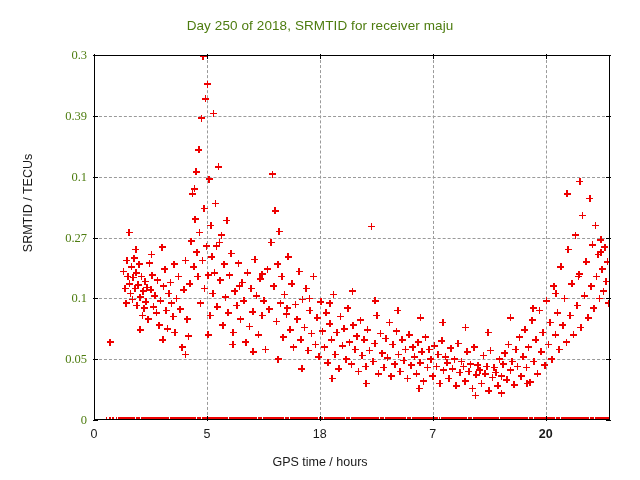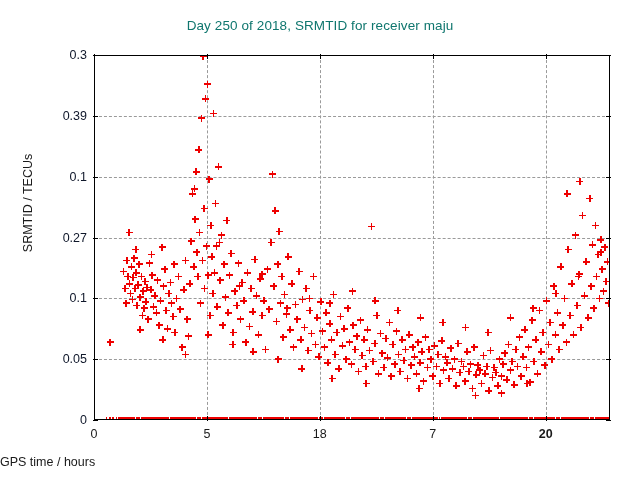--- a/index.html
+++ b/index.html
@@ -1,37 +1,37 @@
 <!DOCTYPE html>
 <html><head>
 <meta charset="utf-8">
 <style>
   html,body{margin:0;padding:0;background:#ffffff;}
   body{width:640px;height:480px;overflow:hidden;
        font-family:"Liberation Sans","DejaVu Sans",sans-serif;color:#000;}
   #root{position:relative;width:640px;height:480px;}
   #title{position:absolute;left:0;top:18px;width:640px;text-align:center;
-         font-size:13.5px;color:#0f766e;letter-spacing:0.1px;}
+         font-size:13.5px;color:#4d7c0f;letter-spacing:0.1px;}
   #ylabel{position:absolute;left:-52px;top:196px;width:160px;text-align:center;
           font-size:12.5px;color:#1a1a1a;transform:rotate(-90deg);}
-  #xlabel{position:absolute;left:0;top:455px;width:640px;text-align:left;
+  #xlabel{position:absolute;left:0;top:455px;width:640px;text-align:center;
           font-size:12.5px;color:#1a1a1a;}
   #plotwrap{position:absolute;left:94px;top:55px;width:516px;height:365px;}
   #frame{position:absolute;inset:0;border:1.4px solid #000;box-sizing:border-box;}
   .gridv,.gridh{position:absolute;background:transparent;}
   .gridv{top:0;bottom:0;width:0;border-left:1px dashed #9a9a9a;}
   .gridh{left:0;right:0;height:0;border-top:1px dashed #9a9a9a;}
   .tickx{position:absolute;bottom:-1px;width:0;height:5px;border-left:1.4px solid #000;}
   .tickx.top{top:-1px;bottom:auto;}
   .ticky{position:absolute;left:-1px;height:0;width:5px;border-top:1.4px solid #000;}
   .ticky.right{right:-1px;left:auto;}
   .xtl{position:absolute;top:372px;transform:translateX(-50%);
        font-size:12.5px;color:#1a1a1a;white-space:nowrap;}
   .ytl{position:absolute;right:523px;transform:translateY(-50%);
-       font-size:12.5px;color:#0f172a;white-space:nowrap;}
+       font-size:12.5px;color:#4d7c0f;white-space:nowrap;font-family:Liberation Serif, serif;}
   #pts{position:absolute;inset:0;overflow:hidden;}
   #pts svg{position:absolute;left:0;top:0;}
 </style>
 </head>
 <body>
 
 <div id="root">
 
   <div id="title">Day 250 of 2018, SRMTID for receiver maju</div>
 

